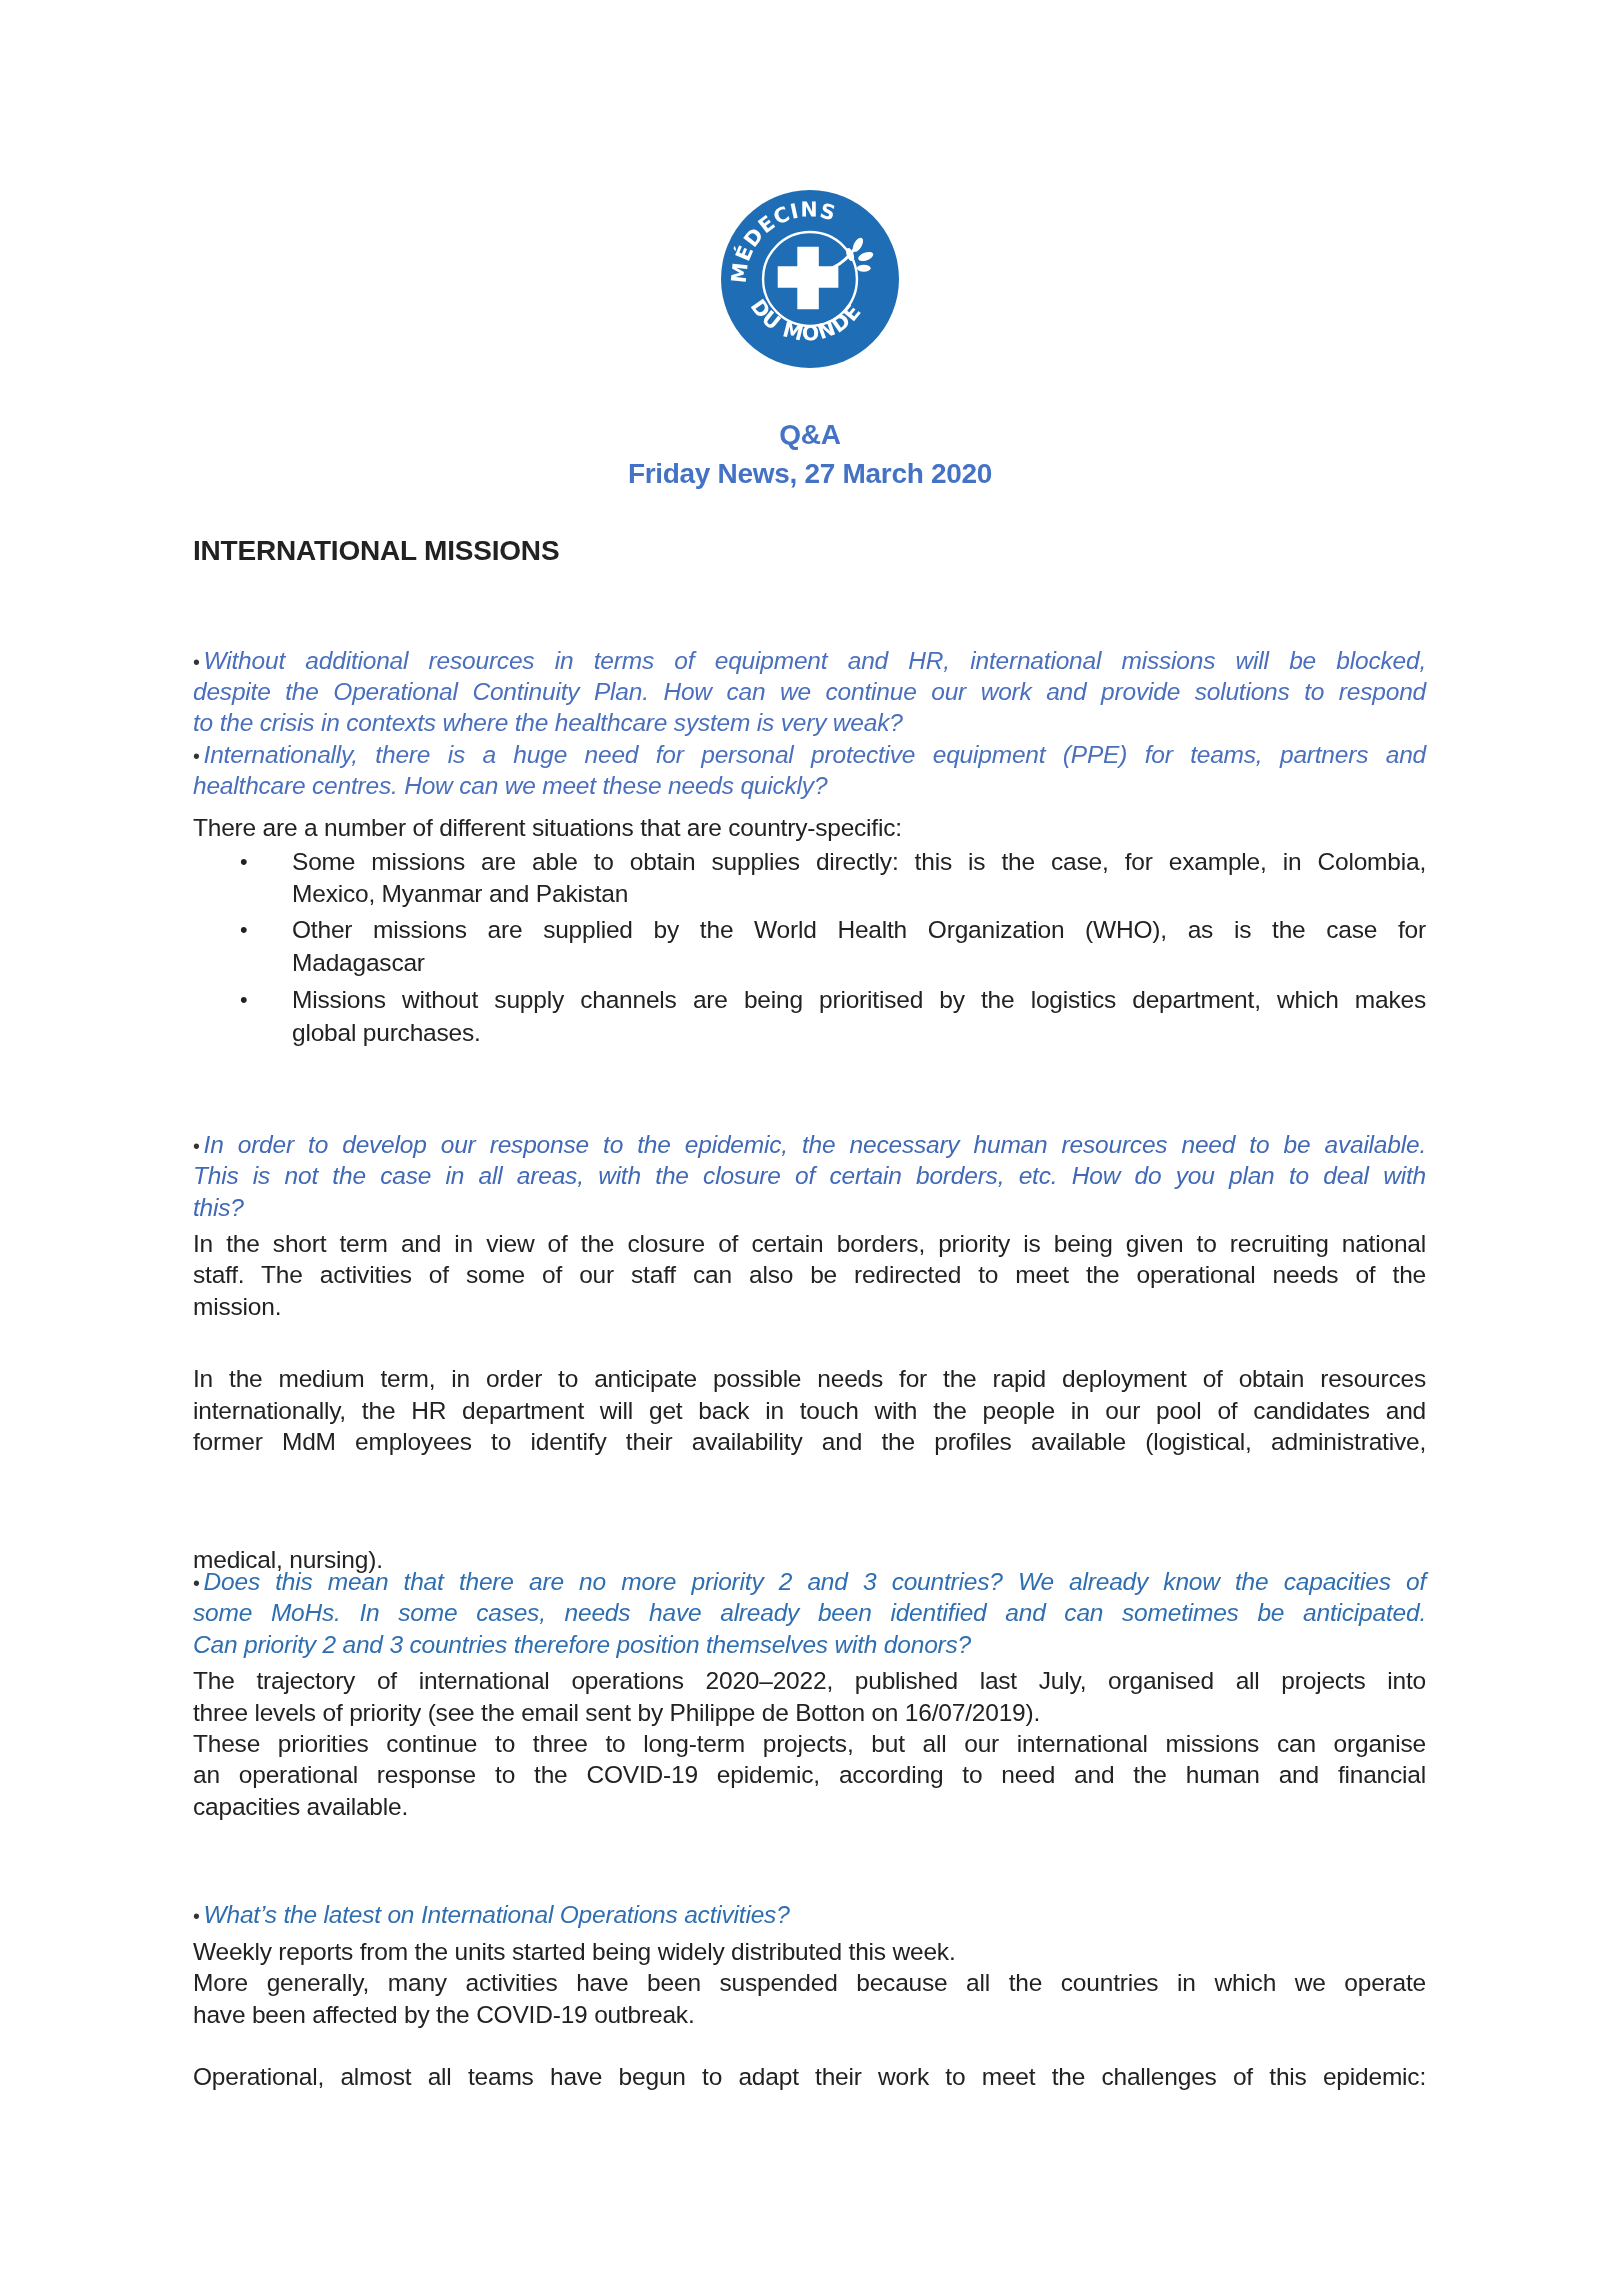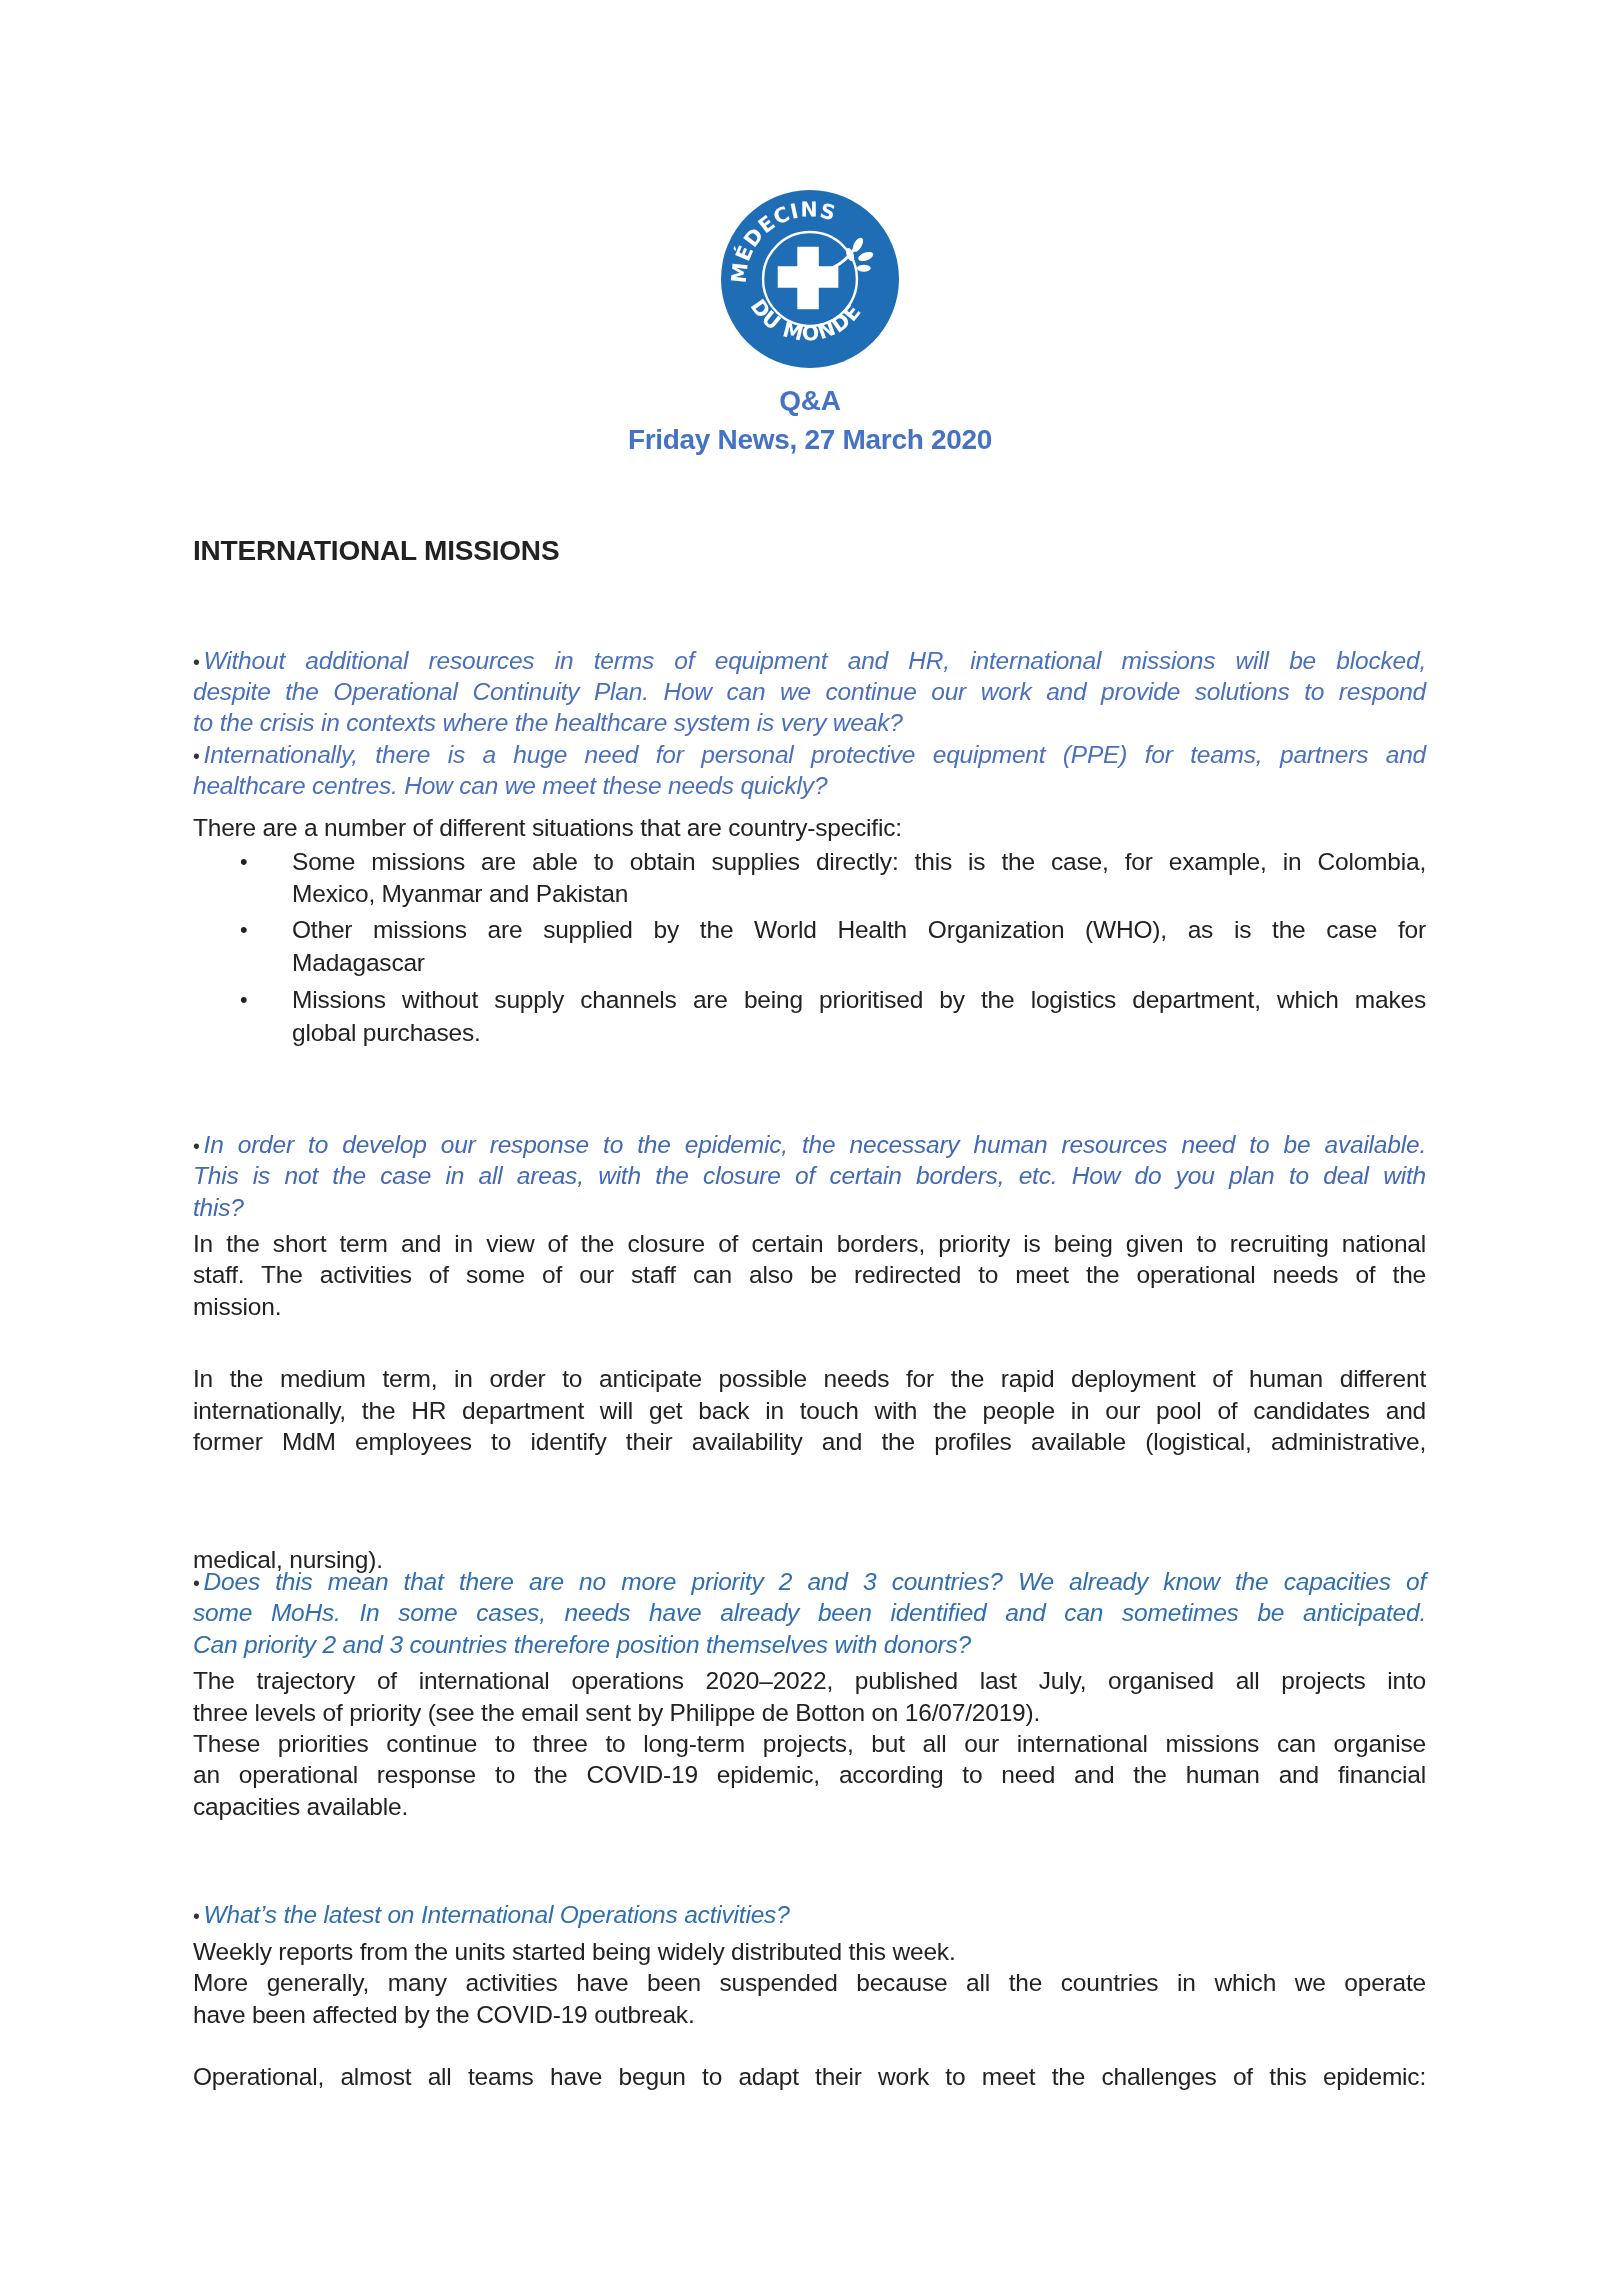--- a/index.html
+++ b/index.html
@@ -1,21 +1,21 @@
 <!DOCTYPE html>
 <html><head>
   <meta charset="utf-8">
   <style>
     html, body { margin: 0; padding: 0; background: #ffffff; }
     body { width: 1620px; height: 2293px; position: relative; overflow: hidden;
            font-family: "Liberation Sans", sans-serif; }
     .logo { position: absolute; left: 721px; top: 190px; width: 178px; height: 178px; }
     .title { position: absolute; left: 0; width: 1620px; text-align: center;
              font-family: "Liberation Sans", sans-serif; font-weight: bold; color: #4472c4;
-             font-size: 28px; letter-spacing: -0.3px; }
+             font-size: 28px; letter-spacing: -0.3px; margin-top: 34px; }
     .heading { position: absolute; left: 193px; top: 535px; font-weight: bold;
                font-size: 28px; color: #222222; letter-spacing: -0.2px; }
     .line { position: absolute; left: 193px; width: 1233px; font-size: 24.5px; line-height: 31px;
             white-space: nowrap; letter-spacing: -0.2px; color: #222222; }
     .line.j { text-align: justify; text-align-last: justify; }
     .line.ind { left: 292px; width: 1134px; }
     .q { font-style: italic; margin-top: 36px; }
     .q1 { color: #4a6fbc; }
     .q3 { color: #4169b5; }
     .q4 { color: #2f6eb0; }
@@ -77,21 +77,21 @@
 <div class="line ind" style="top:1017px;">global purchases.</div>
 
 <div class="line j q q3" style="top:1093px;"><span class="dot">•</span><span>In order to develop our response to the epidemic, the necessary human resources need to be available.</span></div>
 <div class="line j q q3" style="top:1124px;">This is not the case in all areas, with the closure of certain borders, etc. How do you plan to deal with</div>
 <div class="line q q3" style="top:1156px;">this?</div>
 
 <div class="line j" style="top:1228px;">In the short term and in view of the closure of certain borders, priority is being given to recruiting national</div>
 <div class="line j" style="top:1259px;">staff. The activities of some of our staff can also be redirected to meet the operational needs of the</div>
 <div class="line" style="top:1291px;">mission.</div>
 
-<div class="line j" style="top:1363px;">In the medium term, in order to anticipate possible needs for the rapid deployment of human different</div>
+<div class="line j" style="top:1363px;">In the medium term, in order to anticipate possible needs for the rapid deployment of obtain resources</div>
 <div class="line j" style="top:1395px;">internationally, the HR department will get back in touch with the people in our pool of candidates and</div>
 <div class="line j" style="top:1426px;">former MdM employees to identify their availability and the profiles available (logistical, administrative,</div>
 <div class="line" style="top:1544px;">medical, nursing).</div>
 
 <div class="line j q q4" style="top:1530px;"><span class="dot">•</span><span>Does this mean that there are no more priority 2 and 3 countries? We already know the capacities of</span></div>
 <div class="line j q q4" style="top:1561px;">some MoHs. In some cases, needs have already been identified and can sometimes be anticipated.</div>
 <div class="line q q4" style="top:1593px;">Can priority 2 and 3 countries therefore position themselves with donors?</div>
 
 <div class="line j" style="top:1665px;">The trajectory of international operations 2020–2022, published last July, organised all projects into</div>
 <div class="line" style="top:1697px;">three levels of priority (see the email sent by Philippe de Botton on 16/07/2019).</div>

